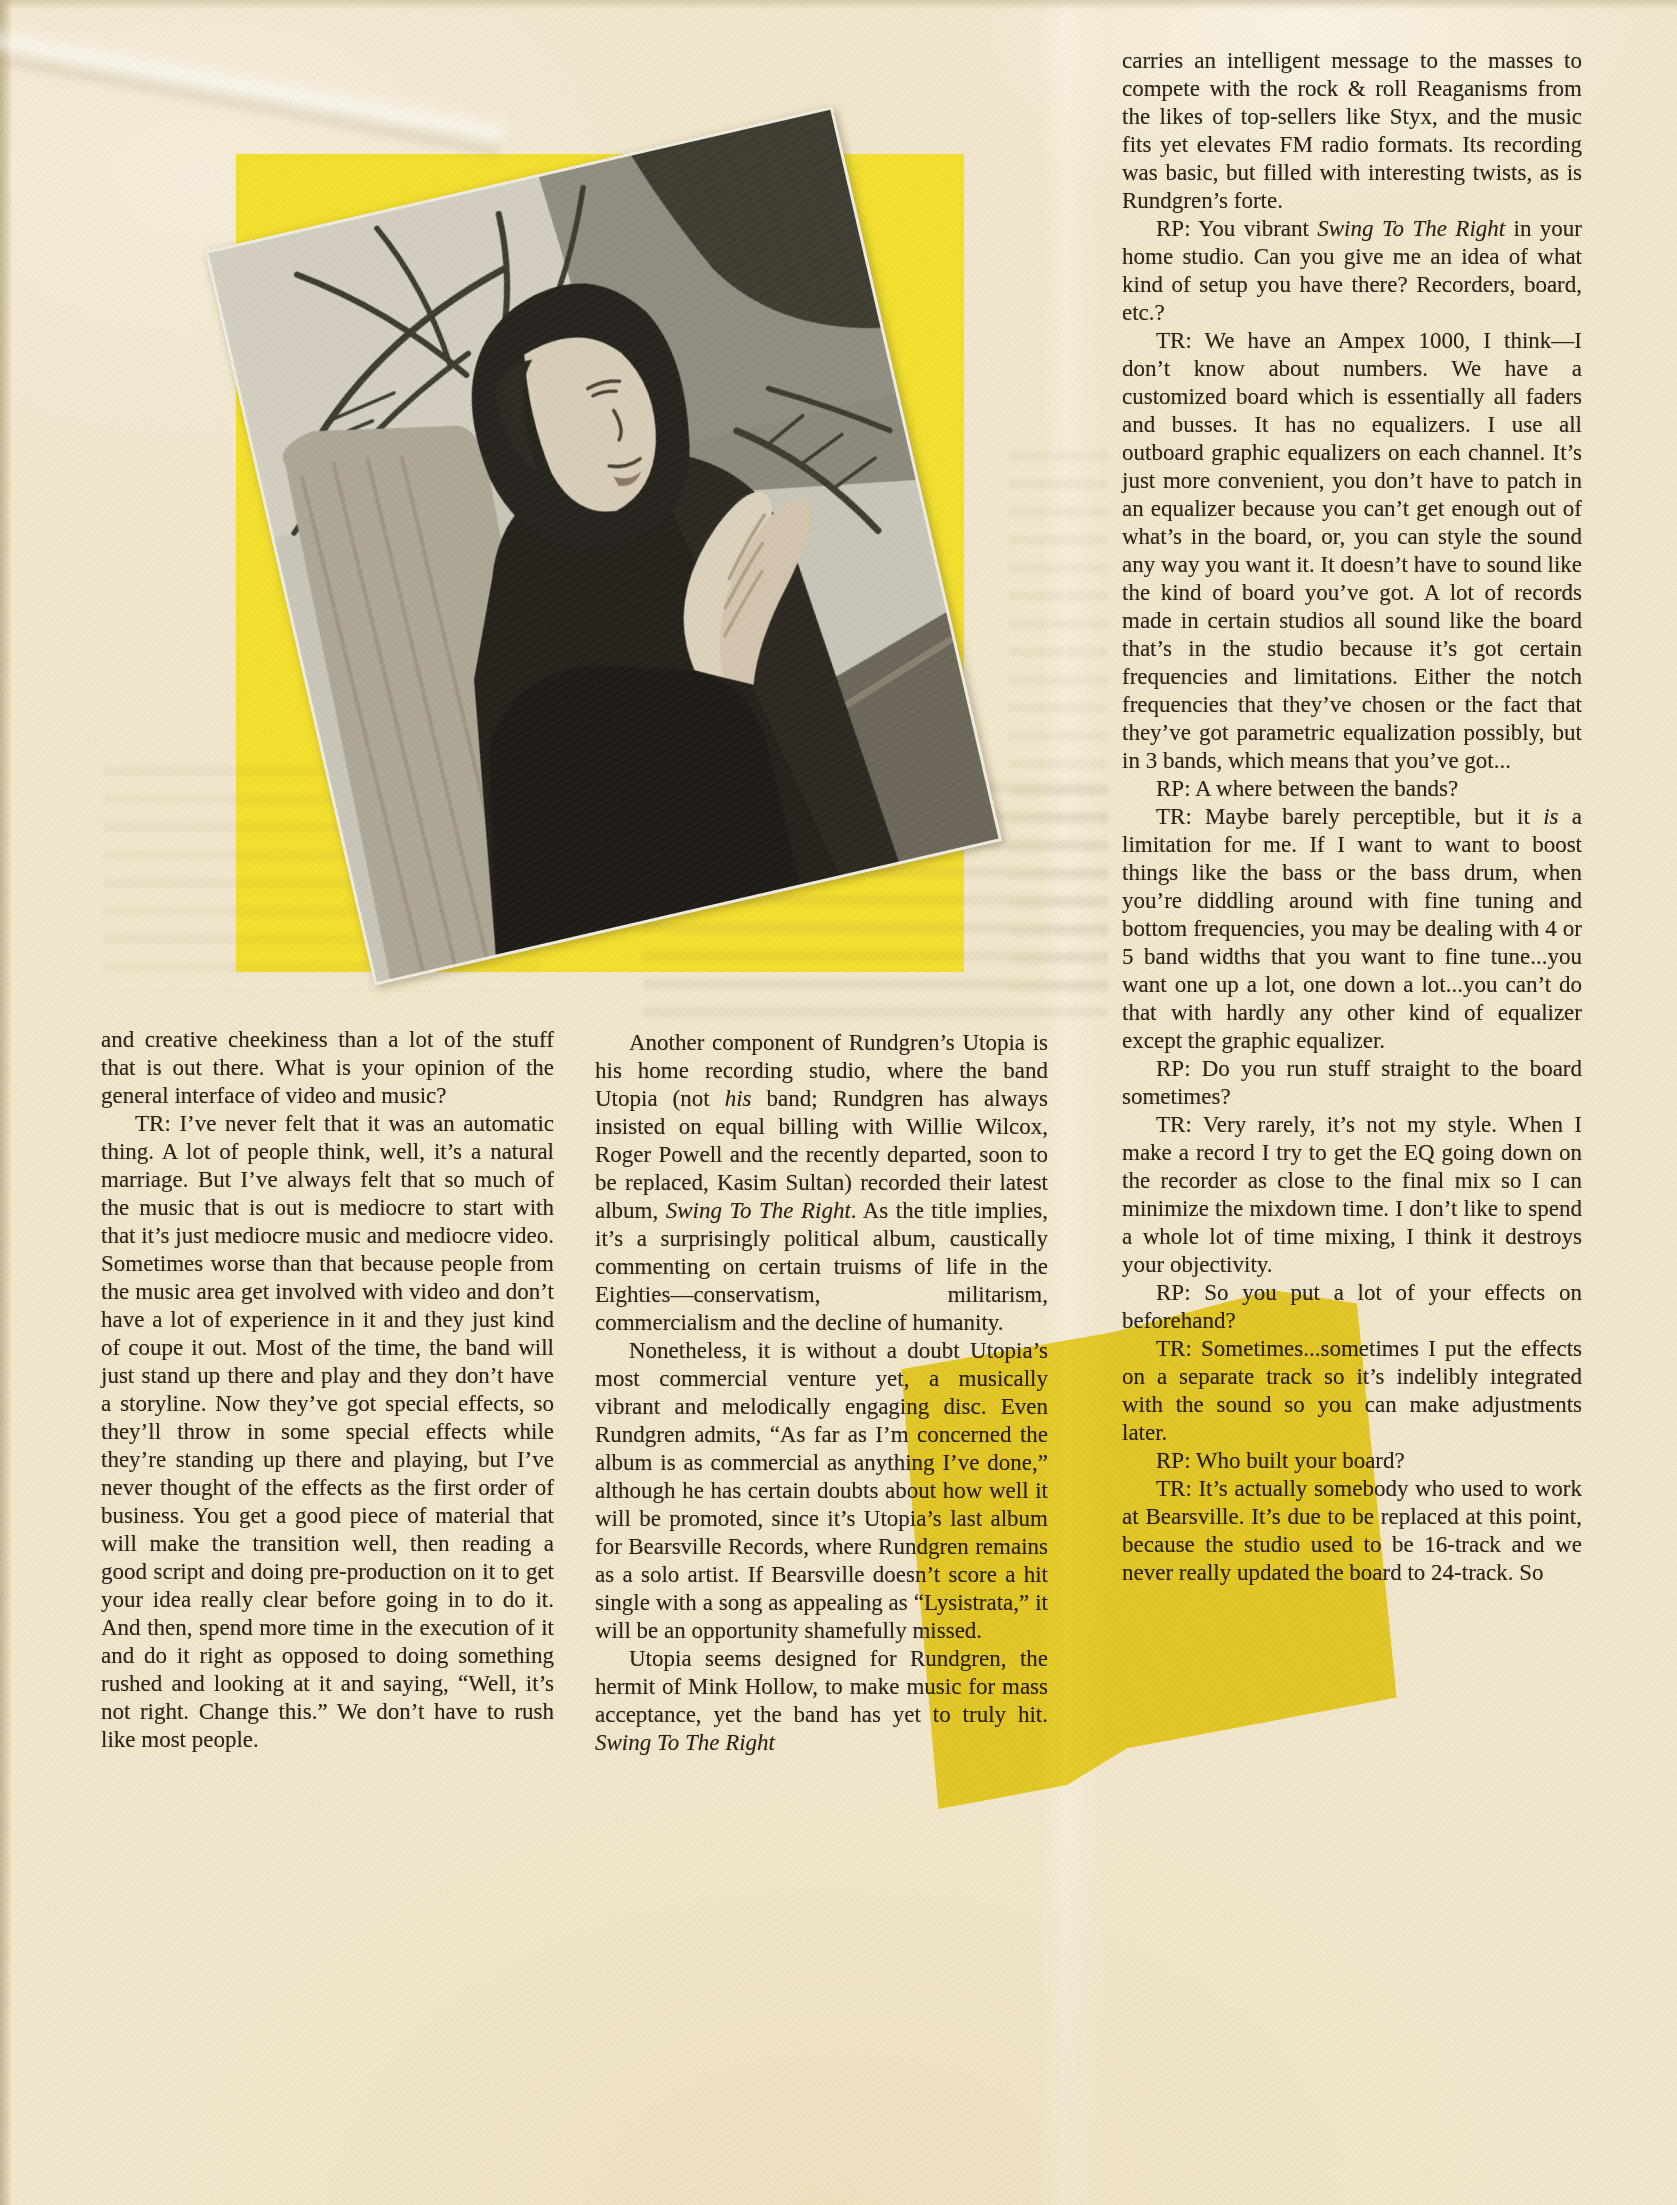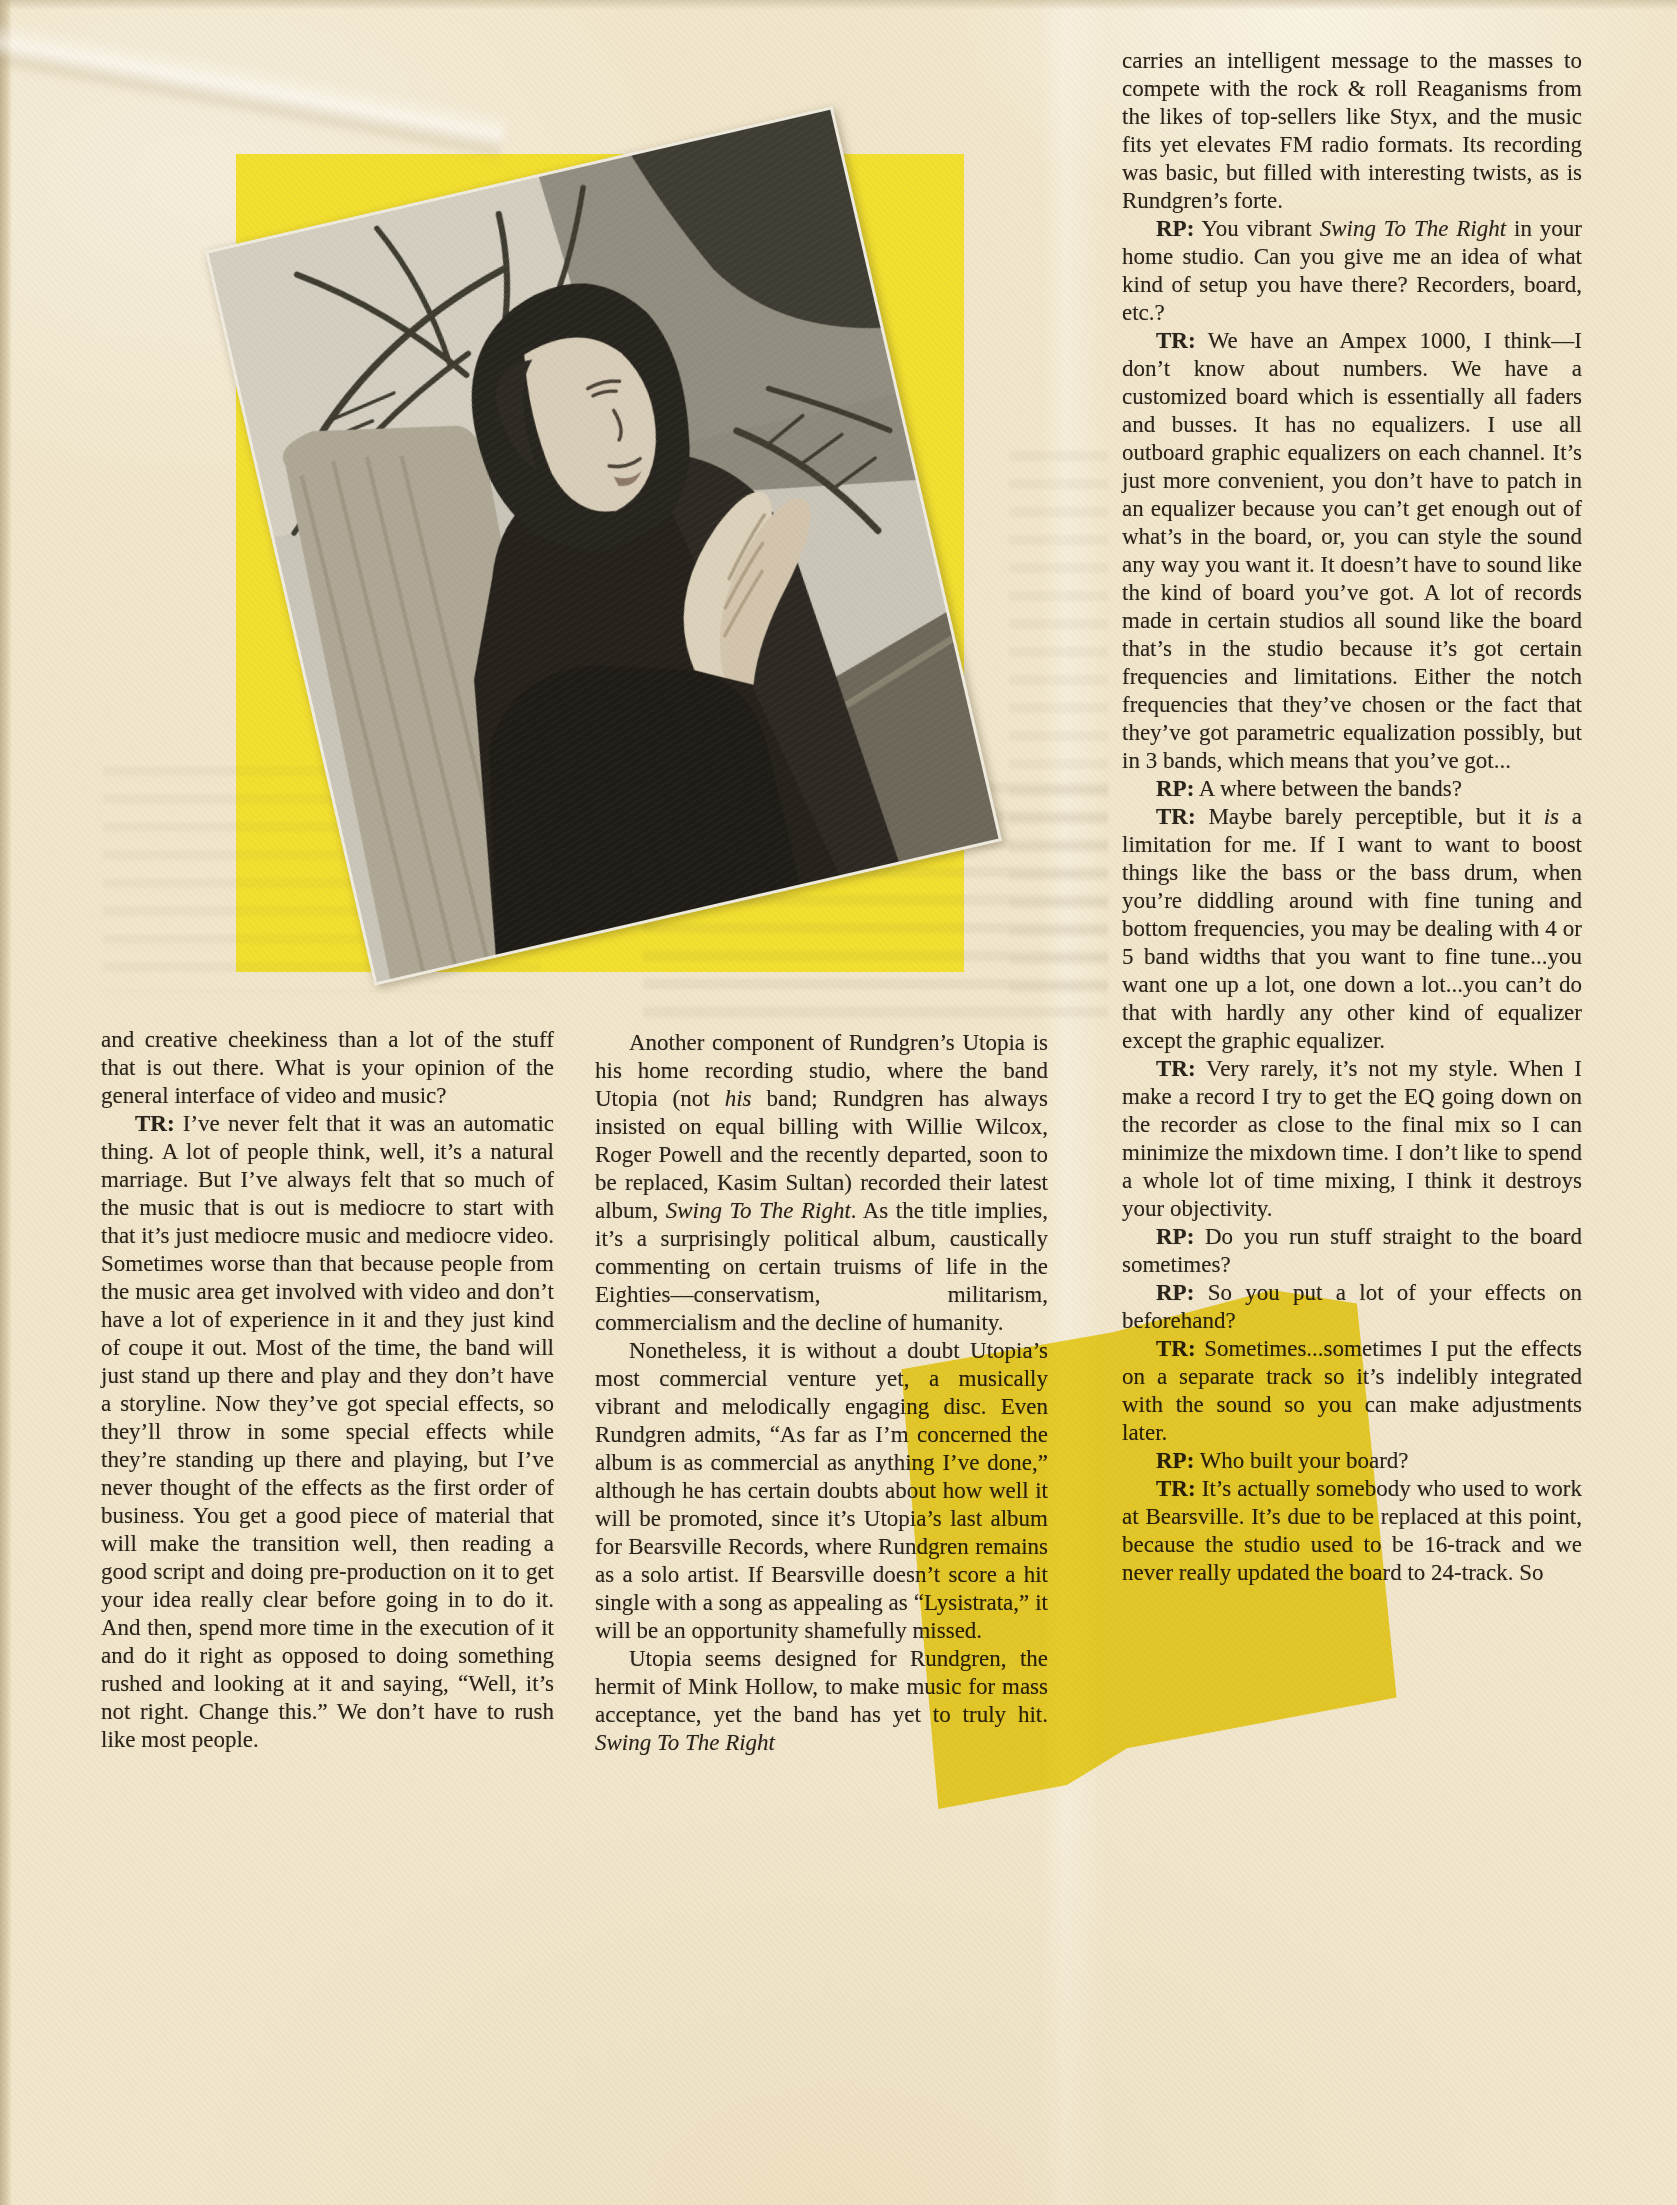--- a/index.html
+++ b/index.html
@@ -33,21 +33,21 @@
     background:repeating-linear-gradient(180deg, rgba(125,112,88,.16) 0 10.3px, rgba(125,112,88,0) 10.3px 28px);}
   .bleed.b1{left:643px;top:783px;width:465px;height:246px;}
   .bleed.b2{left:1009px;top:451px;width:99px;height:547px;opacity:.35;}
   .bleed.b3{left:103px;top:766px;width:438px;height:226px;opacity:.3;}
   .hl-svg{position:absolute;left:0;top:0;width:1677px;height:2205px;z-index:4;
     mix-blend-mode:multiply;pointer-events:none;}
   .col{position:absolute;z-index:3;color:#282219;font-size:23px;line-height:28px;
     text-align:justify;text-shadow:0 0 0.7px rgba(45,32,20,.35);}
   .col p{margin:0;}
   .col p.indent{text-indent:34px;}
-  .col span.b{font-weight:bold;}
+  .col span.b{font-weight:normal;}
   .col span.i{font-style:italic;}
   .col-left{left:101px;top:1026px;width:453px;}
   .col-mid{left:595px;top:1029px;width:453px;}
   .col-right{left:1122px;top:47px;width:460px;}
   .footer{position:absolute;left:0;top:2105px;width:1677px;height:55px;z-index:3;color:#1c1a16;}
   .page-num{position:absolute;left:88px;top:5.5px;font-family:"Liberation Sans",sans-serif;
     font-size:29px;letter-spacing:0.7px;}
   .mag-title{position:absolute;right:88px;top:6.8px;font-family:"Liberation Sans",sans-serif;
     font-size:29px;font-weight:700;letter-spacing:0.3px;transform:scaleX(.8);transform-origin:100% 50%;
     white-space:nowrap;}
@@ -135,22 +135,22 @@
       <p class="indent"><span class="p">Another component of Rundgren’s Utopia is his home recording studio, where the band Utopia (not </span><span class="i">his</span><span class="p"> band; Rundgren has always insisted on equal billing with Willie Wilcox, Roger Powell and the recently departed, soon to be replaced, Kasim Sultan) recorded their latest album, </span><span class="i">Swing To The Right</span><span class="p">. As the title implies, it’s a surprisingly political album, caustically commenting on certain truisms of life in the Eighties—conservatism, militarism, commercialism and the decline of humanity.</span></p>
       <p class="indent"><span class="p">Nonetheless, it is without a doubt Utopia’s most commercial venture yet, a musically vibrant and melodically engaging disc. Even Rundgren admits, “As far as I’m concerned the album is as commercial as anything I’ve done,” although he has certain doubts about how well it will be promoted, since it’s Utopia’s last album for Bearsville Records, where Rundgren remains as a solo artist. If Bearsville doesn’t score a hit single with a song as appealing as “Lysistrata,” it will be an opportunity shamefully missed.</span></p>
       <p class="indent"><span class="p">Utopia seems designed for Rundgren, the hermit of Mink Hollow, to make music for mass acceptance, yet the band has yet to truly hit. </span><span class="i">Swing To The Right</span></p>
     </div>
   <div class="col col-right" style="color: rgb(40, 34, 25);">
       <p><span class="p">carries an intelligent message to the masses to compete with the rock &amp; roll Reaganisms from the likes of top-sellers like Styx, and the music fits yet elevates FM radio formats. Its recording was basic, but filled with interesting twists, as is Rundgren’s forte.</span></p>
       <p class="indent"><span class="b">RP:</span><span class="p"> You vibrant </span><span class="i">Swing To The Right</span><span class="p"> in your home studio. Can you give me an idea of what kind of setup you have there? Recorders, board, etc.?</span></p>
       <p class="indent"><span class="b">TR:</span><span class="p"> We have an Ampex 1000, I think—I don’t know about numbers. We have a customized board which is essentially all faders and busses. It has no equalizers. I use all outboard graphic equalizers on each channel. It’s just more convenient, you don’t have to patch in an equalizer because you can’t get enough out of what’s in the board, or, you can style the sound any way you want it. It doesn’t have to sound like the kind of board you’ve got. A lot of records made in certain studios all sound like the board that’s in the studio because it’s got certain frequencies and limitations. Either the notch frequencies that they’ve chosen or the fact that they’ve got parametric equalization possibly, but in 3 bands, which means that you’ve got...</span></p>
       <p class="indent"><span class="b">RP:</span><span class="p"> A where between the bands?</span></p>
       <p class="indent"><span class="b">TR:</span><span class="p"> Maybe barely perceptible, but it </span><span class="i">is</span><span class="p"> a limitation for me. If I want to want to boost things like the bass or the bass drum, when you’re diddling around with fine tuning and bottom frequencies, you may be dealing with 4 or 5 band widths that you want to fine tune...you want one up a lot, one down a lot...you can’t do that with hardly any other kind of equalizer except the graphic equalizer.</span></p>
+      <p class="indent"><span class="b">RP:</span><span class="p"> Do you run stuff straight to the board sometimes?</span></p>
       <p class="indent"><span class="b">TR:</span><span class="p"> Very rarely, it’s not my style. When I make a record I try to get the EQ going down on the recorder as close to the final mix so I can minimize the mixdown time. I don’t like to spend a whole lot of time mixing, I think it destroys your objectivity.</span></p>
-      <p class="indent"><span class="b">RP:</span><span class="p"> Do you run stuff straight to the board sometimes?</span></p>
       <p class="indent"><span class="b">RP:</span><span class="p"> So you put a lot of your effects on beforehand?</span></p>
       <p class="indent"><span class="b">TR:</span><span class="p"> Sometimes...sometimes I put the effects on a separate track so it’s indelibly integrated with the sound so you can make adjustments later.</span></p>
       <p class="indent"><span class="b">RP:</span><span class="p"> Who built your board?</span></p>
       <p class="indent"><span class="b">TR:</span><span class="p"> It’s actually somebody who used to work at Bearsville. It’s due to be replaced at this point, because the studio used to be 16-track and we never really updated the board to 24-track. So</span></p>
     </div>
 
   <svg class="hl-svg" viewBox="0 0 2452 3224">
     <polygon id="hl-poly" points="1318,2002 1627,1948 1860,1886 1984,1906 2042,2482 1648,2556 1560,2610 1372,2645 1340,2280" fill="#f0dc30"></polygon>
   </svg>
 

